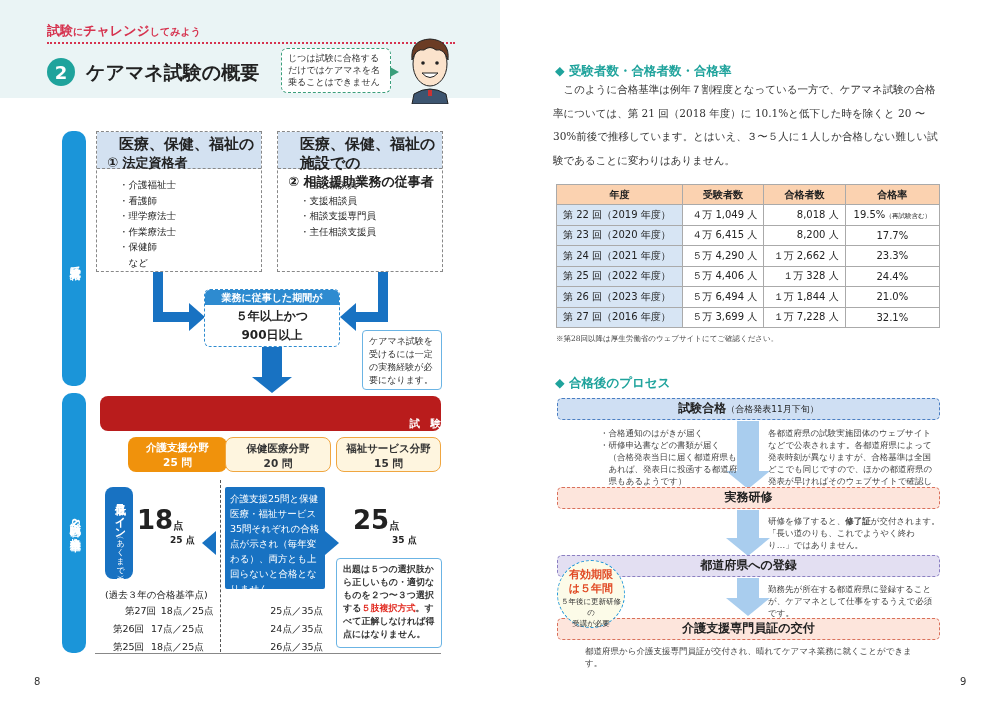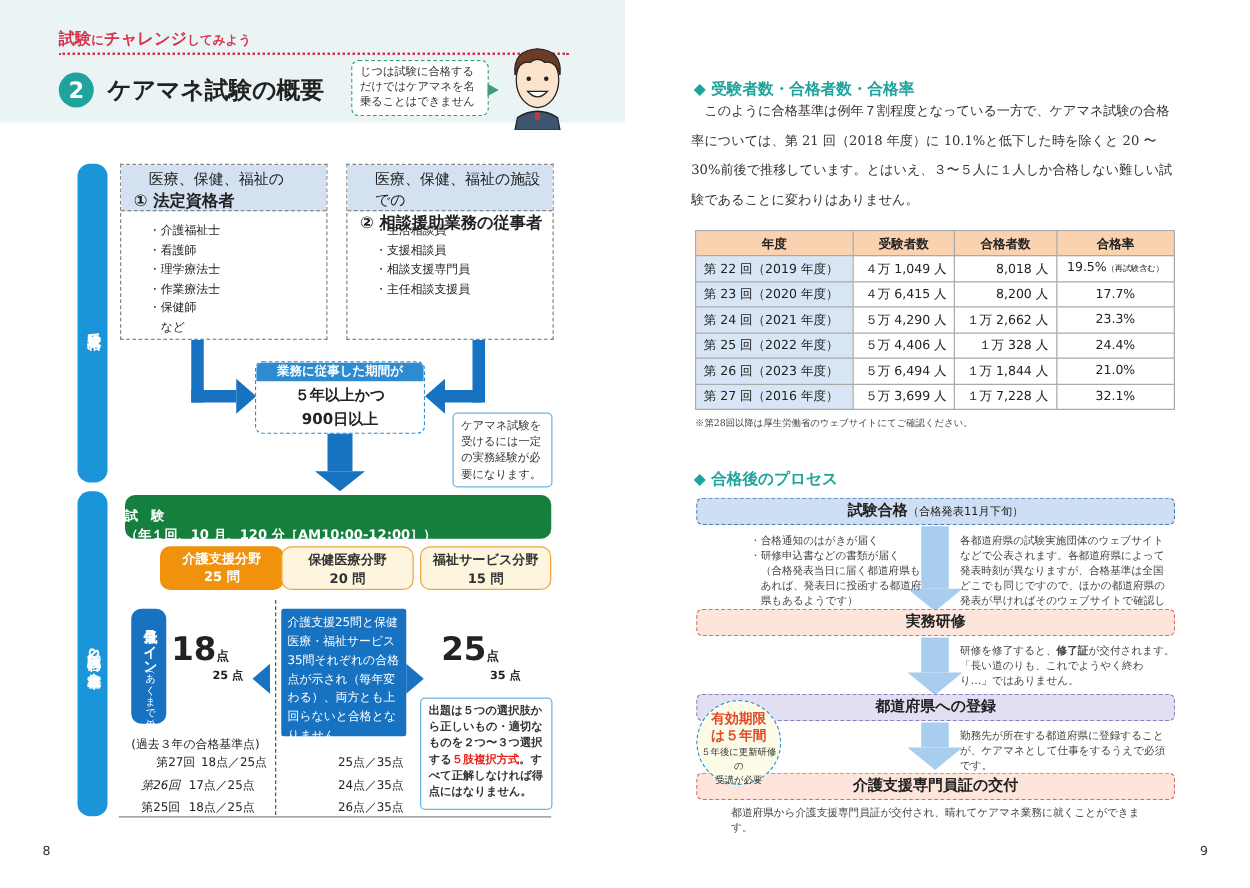--- a/index.html
+++ b/index.html
@@ -10,29 +10,29 @@
   .series-title small { font-size: 10px; }
   .dotline { left: 47px; top: 42px; width: 408px; border-top: 2px dotted #d6334f; }
   .num-circle { left: 47px; top: 58px; width: 28px; height: 28px; border-radius: 50%; background: #1fa39c; color: #fff; font-size: 18px; font-weight: bold; display: flex; align-items: center; justify-content: center; }
   .page-title { left: 86px; top: 58px; font-size: 19px; font-weight: bold; color: #222; line-height: 28px; }
   .speech { left: 281px; top: 48px; width: 110px; height: 45px; border: 1.5px dashed #3a9e7a; border-radius: 6px; background: #fff; font-size: 9px; line-height: 12px; padding: 3px 6px; color: #333; }
   .speech::after { content: ""; position: absolute; right: -9px; top: 18px; border-left: 9px solid #3a9e7a; border-top: 5px solid transparent; border-bottom: 5px solid transparent; }
   .avatar { left: 400px; top: 32px; width: 60px; height: 72px; }
   .side-tab { left: 62px; width: 24px; background: #1b95d9; border-radius: 10px; color: #fff; font-size: 11px; font-weight: bold; writing-mode: vertical-rl; display: flex; align-items: center; justify-content: center; letter-spacing: 1px; }
   .qual-box { top: 131px; width: 166px; height: 141px; border: 1px dashed #888; background: #fff; }
   .qual-head { background: #d3e1f1; height: 37px; border-bottom: 1px dashed #888; padding: 3px 0 0 10px; }
-  .qual-head .sub { font-size: 12px; font-weight: normal; padding-left: 12px; }
+  .qual-head .sub { font-size: 15px; font-weight: bold; padding-left: 12px; }
   .qual-head .main { font-size: 13px; font-weight: bold; }
   .qual-list { list-style: none; padding: 8px 0 0 22px; font-size: 9.5px; line-height: 15.5px; }
   .arrow-v { background: #1872c2; }
   .period-box { left: 204px; top: 289px; width: 136px; height: 58px; border: 1.5px dashed #2e8bd0; border-radius: 6px; background: #fff; text-align: center; overflow: hidden; }
   .period-head { background: #2e8bd0; color: #fff; font-size: 10px; font-weight: bold; height: 15px; line-height: 15px; }
   .period-body { font-size: 12px; font-weight: bold; line-height: 19px; padding-top: 2px; }
   .note-box { border: 1.5px solid #6bb4e4; border-radius: 4px; background: #fff; font-size: 9px; line-height: 13px; padding: 4px 6px; color: #333; }
-  .exam-bar { left: 100px; top: 396px; width: 341px; height: 35px; background: #15803d; border-radius: 8px; color: #fff; font-weight: bold; text-align: left; font-size: 10.5px; line-height: 15px; padding-top: 10px; }
+  .exam-bar { left: 100px; top: 396px; width: 341px; height: 35px; background: #b91c1c; border-radius: 8px; color: #fff; font-weight: bold; text-align: right; font-size: 10.5px; line-height: 15px; padding-top: 20px; }
   .field { top: 437px; height: 35px; border-radius: 8px; text-align: center; font-size: 10.5px; font-weight: bold; line-height: 15px; padding-top: 3px; }
   .field.primary { background: #f0920c; color: #fff; }
   .field.secondary { background: #fef5df; border: 1.5px solid #f0a640; color: #333; }
   .min-line { left: 105px; top: 487px; width: 28px; height: 92px; background: #1872c2; border-radius: 8px; color: #fff; writing-mode: vertical-rl; font-size: 11px; font-weight: bold; display: flex; align-items: center; justify-content: center; }
   .min-line small { font-size: 8px; font-weight: normal; }
   .big-score { font-size: 26px; font-weight: bold; }
   .big-score small { font-size: 10px; }
   .out-of { font-size: 9px; font-weight: bold; }
   .center-box { left: 225px; top: 487px; width: 100px; height: 102px; background: #1872c2; color: #fff; font-size: 9.5px; line-height: 15px; padding: 4px 5px; border-radius: 2px; }
   .dash-v { left: 220px; top: 480px; height: 172px; border-left: 1.5px dashed #555; }
@@ -175,21 +175,21 @@
 </div>
 
 <div class="abs past-title">(過去３年の合格基準点)</div>
 <div class="abs" style="left:113px;top:602px;width:210px;">
   <div class="past-row" style="display:flex;">
     <span style="width:38px;margin-left:12px;">第27回</span>
     <span style="width:110px;">18点／25点</span>
     <span style="width:62px;text-align:right;">25点／35点</span>
   </div>
   <div class="past-row" style="display:flex;">
-    <span style="width:38px;font-style:italic;">第26回</span>
+    <span style="width:38px;">第26回</span>
     <span style="width:110px;">17点／25点</span>
     <span style="width:62px;text-align:right;">24点／35点</span>
   </div>
   <div class="past-row" style="display:flex;">
     <span style="width:38px;">第25回</span>
     <span style="width:110px;">18点／25点</span>
     <span style="width:62px;text-align:right;">26点／35点</span>
   </div>
 </div>
 <div class="abs bottom-line"></div>

